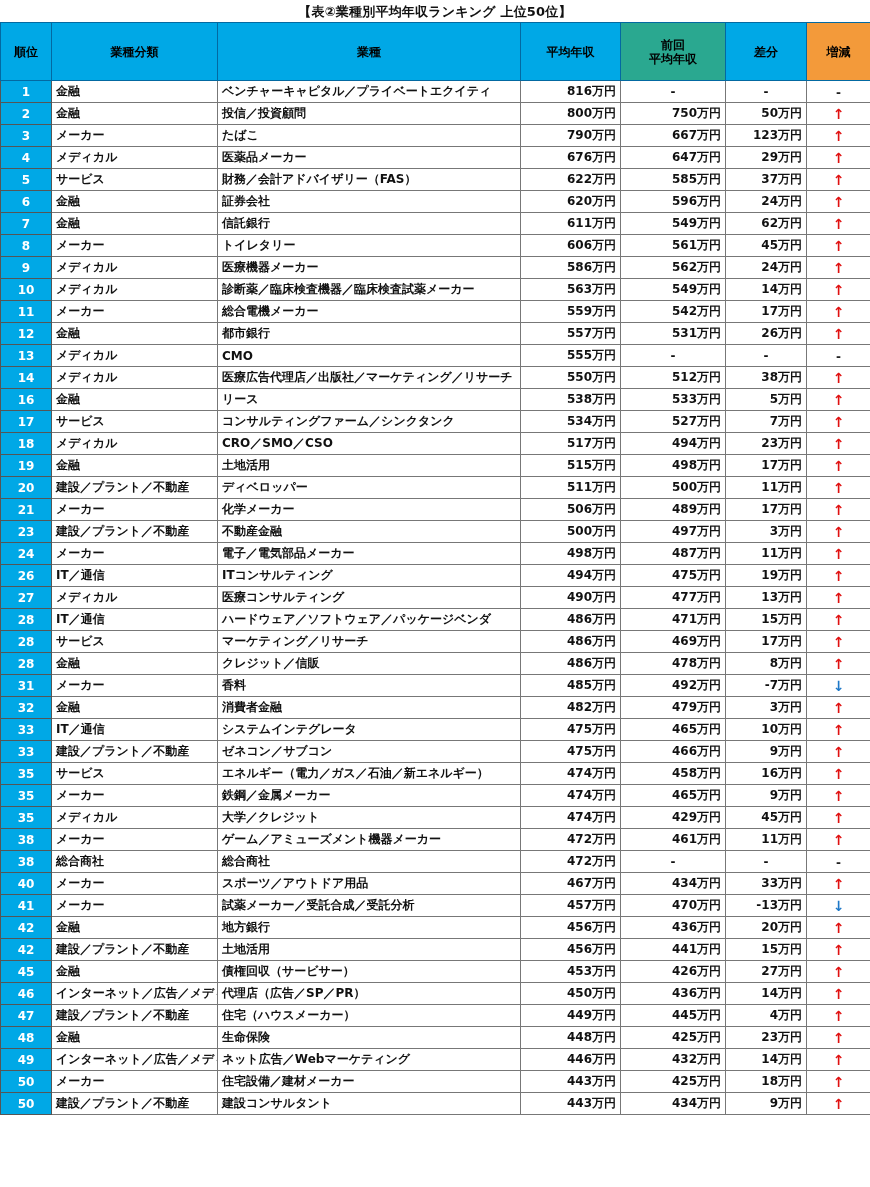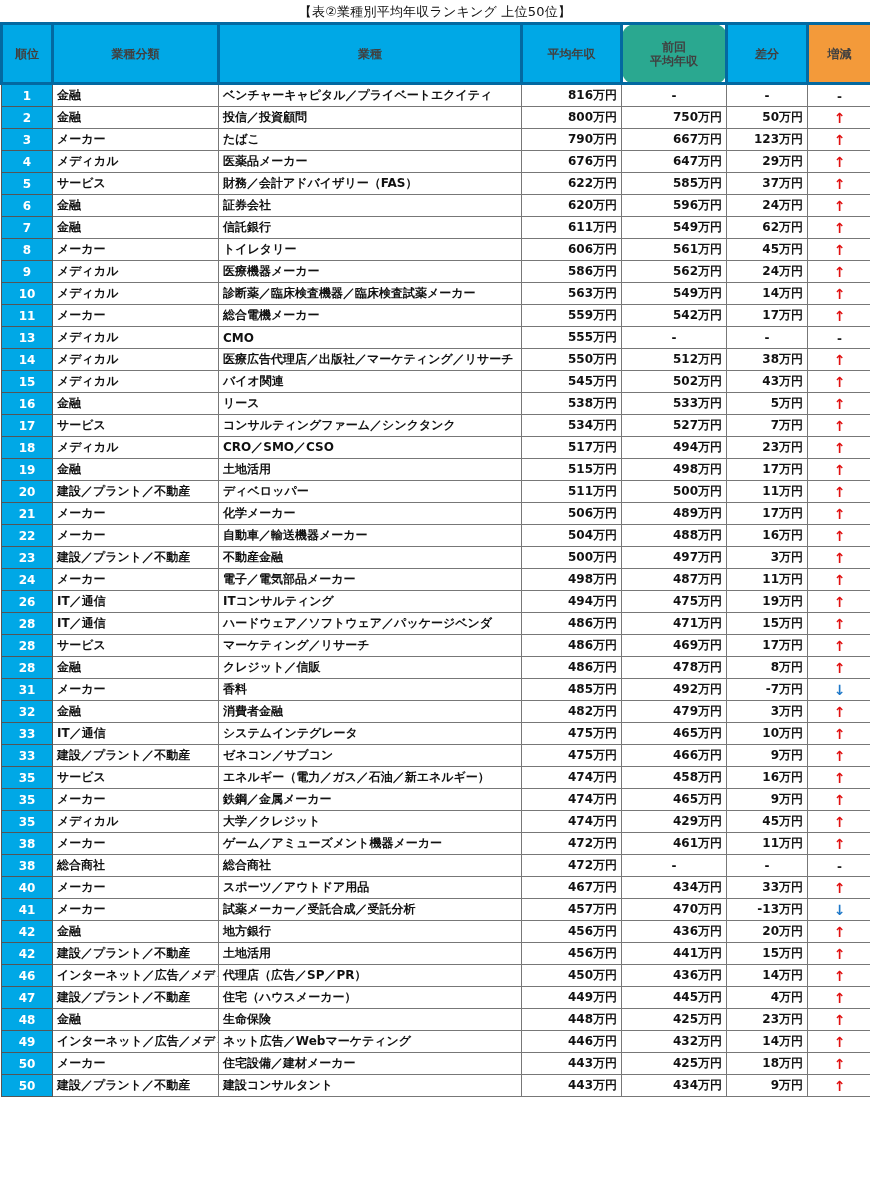--- a/index.html
+++ b/index.html
@@ -1,28 +1,28 @@
 <!DOCTYPE html>
 <html><head>
   <meta charset="utf-8">
   <style>
     html, body { margin: 0; padding: 0; background: #ffffff; }
     body { width: 870px; height: 1187px; overflow: hidden; font-family: "DejaVu Sans", "Liberation Sans", sans-serif; color: #111; }
-    .title { height: 22px; line-height: 24px; text-align: center; font-size: 13px; font-weight: normal; letter-spacing: 0.2px; border-radius: 7px; }
+    .title { height: 22px; line-height: 24px; text-align: center; font-size: 13px; font-weight: bold; letter-spacing: 0.2px; border-radius: 7px; }
     table { border-collapse: collapse; table-layout: fixed; width: 870px; }
     col.c-rank { width: 51px; }
     col.c-cat { width: 166px; }
     col.c-ind { width: 303px; }
     col.c-avg { width: 100px; }
     col.c-prev { width: 105px; }
     col.c-diff { width: 81px; }
     col.c-chg { width: 64px; }
-    th { color: #404040; font-size: 12px; font-weight: bold; height: 33px; padding: 12px; border: 3px solid #0369a1; line-height: 14px; }
+    th { color: #000000; font-size: 12px; font-weight: bold; height: 33px; padding: 12px; border: 1px solid #0369a1; line-height: 14px; }
     th.blue { background: #00a8e6; }
-    th.green { background: #2aa890; border-radius: 13px; }
+    th.green { background: #2aa890; }
     th.orange { background: #f39a3a; }
     td { height: 21px; padding: 0 4px; font-size: 12px; font-weight: bold; border: 1px solid #777; white-space: nowrap; overflow: hidden; }
     td.rank { background: #00a8e6; color: #fff; text-align: center; padding: 0; border-color: #555; }
     td.num { text-align: right; }
     td.dash { text-align: center; }
     td.chg { text-align: center; font-size: 14px; padding: 0; }
     .up { color: #e01010; }
     .down { color: #1e78c8; }
     .nochg { color: #222; font-size: 12px; }
   </style>
@@ -146,44 +146,44 @@
       <tr>
         <td class="rank">11</td>
         <td>メーカー</td>
         <td>総合電機メーカー</td>
         <td class="num">559万円</td>
         <td class="num">542万円</td>
         <td class="num">17万円</td>
         <td class="chg"><span class="up">↑</span></td>
       </tr>
       <tr>
+        <td class="rank">12</td>
+        <td>金融</td>
+        <td>都市銀行</td>
+        <td class="num">557万円</td>
+        <td class="num">531万円</td>
+        <td class="num">26万円</td>
+        <td class="chg"><span class="up">↑</span></td>
+      </tr>
+      <tr>
         <td class="rank">13</td>
         <td>メディカル</td>
         <td>CMO</td>
         <td class="num">555万円</td>
         <td class="dash">-</td>
         <td class="dash">-</td>
         <td class="chg"><span class="nochg">-</span></td>
       </tr>
       <tr>
         <td class="rank">14</td>
         <td>メディカル</td>
         <td>医療広告代理店／出版社／マーケティング／リサーチ</td>
         <td class="num">550万円</td>
         <td class="num">512万円</td>
         <td class="num">38万円</td>
-        <td class="chg"><span class="up">↑</span></td>
-      </tr>
-      <tr>
-        <td class="rank">15</td>
-        <td>メディカル</td>
-        <td>バイオ関連</td>
-        <td class="num">545万円</td>
-        <td class="num">502万円</td>
-        <td class="num">43万円</td>
         <td class="chg"><span class="up">↑</span></td>
       </tr>
       <tr>
         <td class="rank">16</td>
         <td>金融</td>
         <td>リース</td>
         <td class="num">538万円</td>
         <td class="num">533万円</td>
         <td class="num">5万円</td>
         <td class="chg"><span class="up">↑</span></td>
@@ -227,29 +227,20 @@
       <tr>
         <td class="rank">21</td>
         <td>メーカー</td>
         <td>化学メーカー</td>
         <td class="num">506万円</td>
         <td class="num">489万円</td>
         <td class="num">17万円</td>
         <td class="chg"><span class="up">↑</span></td>
       </tr>
       <tr>
-        <td class="rank">22</td>
-        <td>メーカー</td>
-        <td>自動車／輸送機器メーカー</td>
-        <td class="num">504万円</td>
-        <td class="num">488万円</td>
-        <td class="num">16万円</td>
-        <td class="chg"><span class="up">↑</span></td>
-      </tr>
-      <tr>
         <td class="rank">23</td>
         <td>建設／プラント／不動産</td>
         <td>不動産金融</td>
         <td class="num">500万円</td>
         <td class="num">497万円</td>
         <td class="num">3万円</td>
         <td class="chg"><span class="up">↑</span></td>
       </tr>
       <tr>
         <td class="rank">24</td>
@@ -263,20 +254,29 @@
       <tr>
         <td class="rank">26</td>
         <td>IT／通信</td>
         <td>ITコンサルティング</td>
         <td class="num">494万円</td>
         <td class="num">475万円</td>
         <td class="num">19万円</td>
         <td class="chg"><span class="up">↑</span></td>
       </tr>
       <tr>
+        <td class="rank">27</td>
+        <td>メディカル</td>
+        <td>医療コンサルティング</td>
+        <td class="num">490万円</td>
+        <td class="num">477万円</td>
+        <td class="num">13万円</td>
+        <td class="chg"><span class="up">↑</span></td>
+      </tr>
+      <tr>
         <td class="rank">28</td>
         <td>IT／通信</td>
         <td>ハードウェア／ソフトウェア／パッケージベンダ</td>
         <td class="num">486万円</td>
         <td class="num">471万円</td>
         <td class="num">15万円</td>
         <td class="chg"><span class="up">↑</span></td>
       </tr>
       <tr>
         <td class="rank">28</td>
@@ -407,20 +407,29 @@
       <tr>
         <td class="rank">42</td>
         <td>建設／プラント／不動産</td>
         <td>土地活用</td>
         <td class="num">456万円</td>
         <td class="num">441万円</td>
         <td class="num">15万円</td>
         <td class="chg"><span class="up">↑</span></td>
       </tr>
       <tr>
+        <td class="rank">45</td>
+        <td>金融</td>
+        <td>債権回収（サービサー）</td>
+        <td class="num">453万円</td>
+        <td class="num">426万円</td>
+        <td class="num">27万円</td>
+        <td class="chg"><span class="up">↑</span></td>
+      </tr>
+      <tr>
         <td class="rank">46</td>
         <td>インターネット／広告／メディア</td>
         <td>代理店（広告／SP／PR）</td>
         <td class="num">450万円</td>
         <td class="num">436万円</td>
         <td class="num">14万円</td>
         <td class="chg"><span class="up">↑</span></td>
       </tr>
       <tr>
         <td class="rank">47</td>

